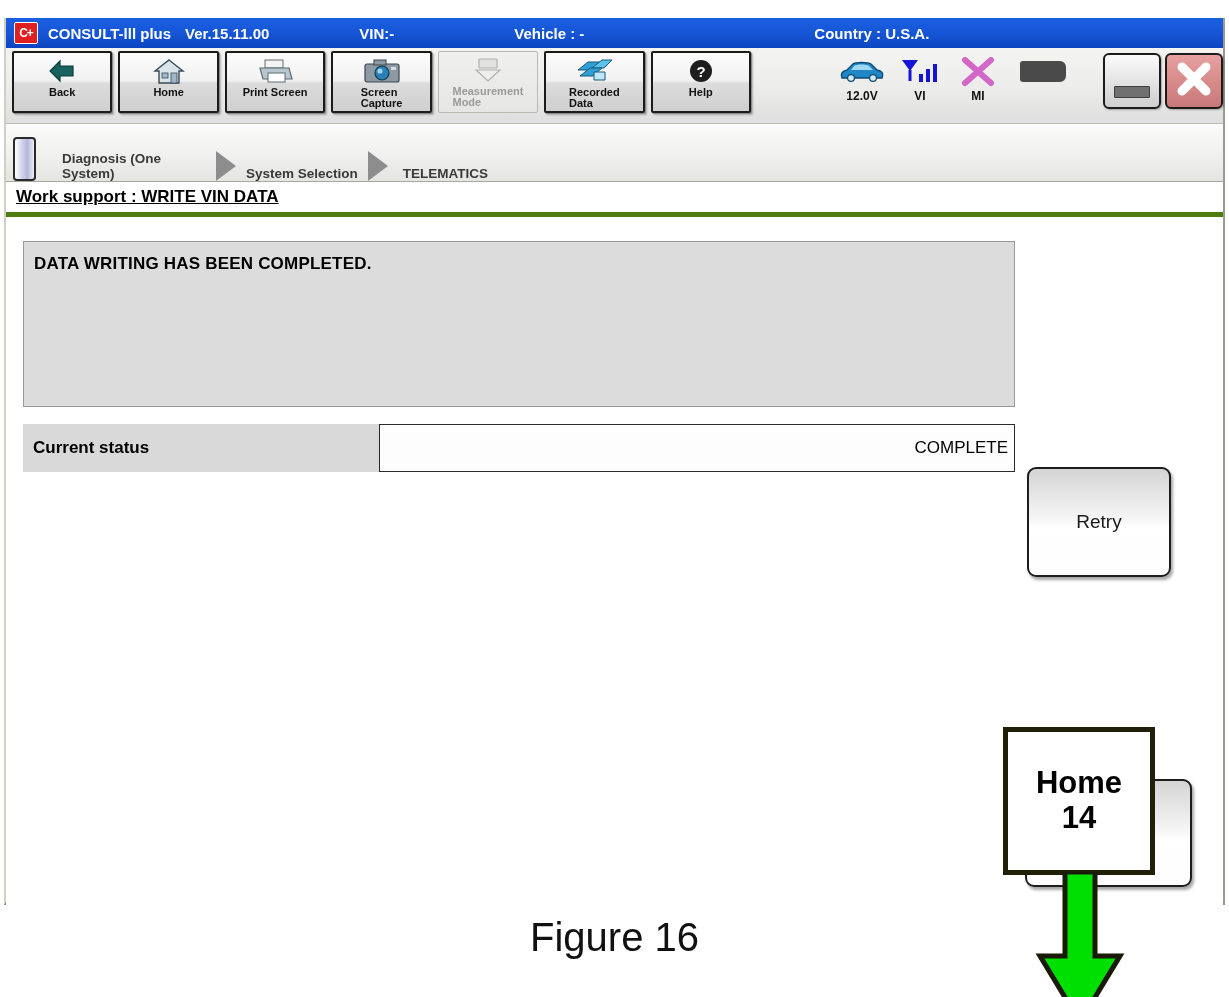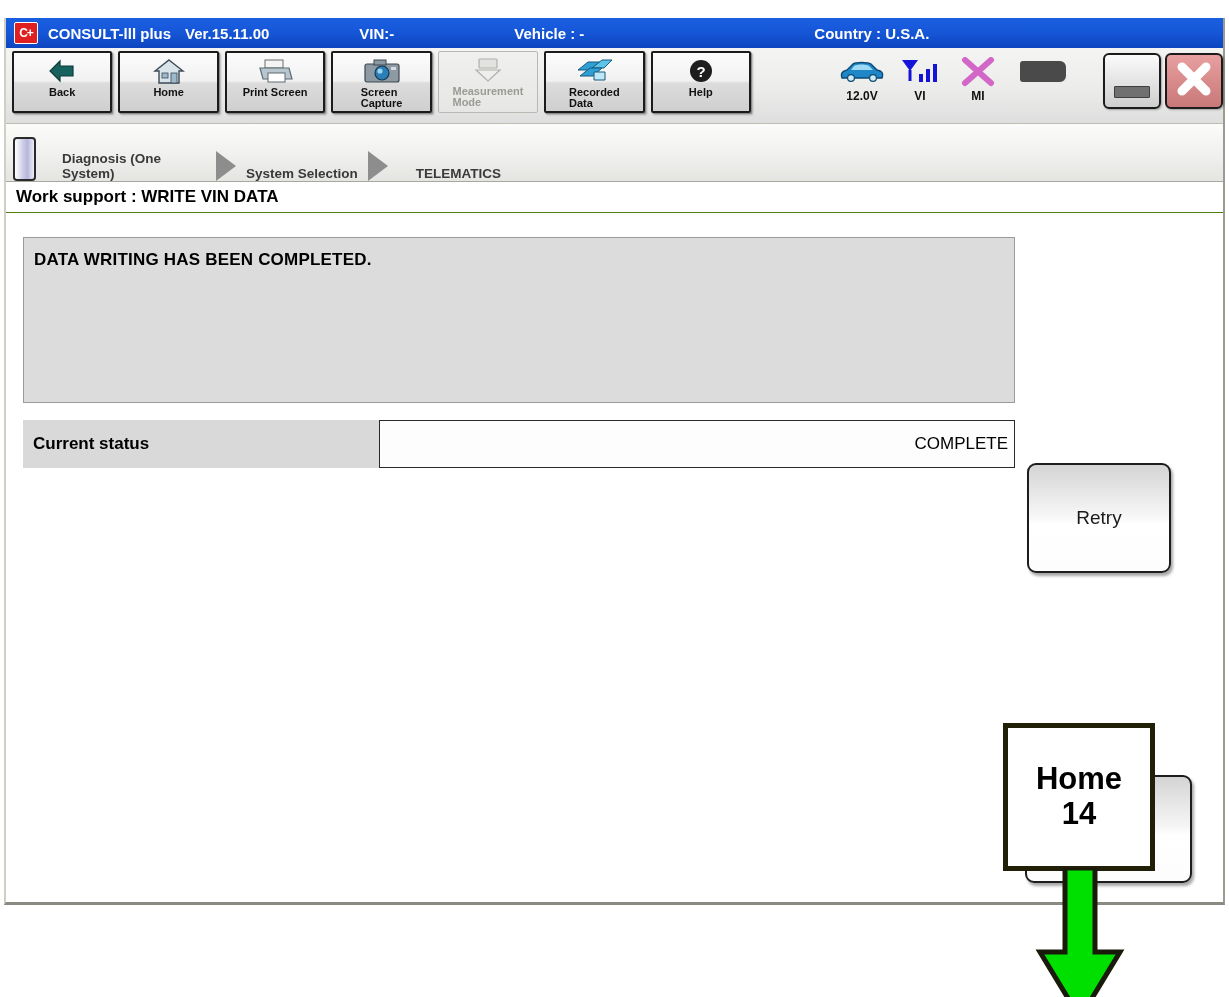--- a/index.html
+++ b/index.html
@@ -165,40 +165,41 @@
   }
   .crumb {
     font-size: 13.5px;
     font-weight: bold;
     color: #3a3a3a;
     line-height: 15px;
     white-space: pre-line;
   }
   #crumb1 { margin-left: 26px; width: 150px; }
   #crumb2 { margin-left: 10px; }
-  #crumb3 { margin-left: 28px; color: #3a3a3a; }
+  #crumb3 { margin-left: 15px; color: #3a3a3a; }
   .arrow-sep {
     width: 0; height: 0;
     border-top: 15px solid transparent;
     border-bottom: 15px solid transparent;
     border-left: 20px solid #8d8d8d;
     flex: 0 0 auto;
   }
   #sep1 { margin-left: 4px; }
   #sep2 { margin-left: 10px; }
 
   
   #worksupport-band {
     position: relative;
     height: 30px;
     background: #ffffff;
-    border-bottom: 1px solid #4d7c0f;
+    border-bottom: 5px solid #4d7c0f;
     display: flex;
     align-items: center;
     padding-left: 10px;
+    text-decoration: underline;
   }
   #worksupport-title {
     font-size: 17px;
     font-weight: bold;
     color: #000;
   }
 
   
   #content {
     position: relative;
@@ -513,14 +514,15 @@
 
       <div id="green-arrow">
         <svg width="96" height="156" viewBox="0 0 96 156">
           <path d="M33 0 L63 0 L63 84 L88 84 L48 150 L8 84 L33 84 Z" fill="#00e000" stroke="#1a1a0a" stroke-width="5" stroke-linejoin="miter"></path>
         </svg>
       </div>
 
     </div>
   </div>
 
+  <div id="figure-caption">Figure 16</div>
 
 </div>
 
 </body></html>

